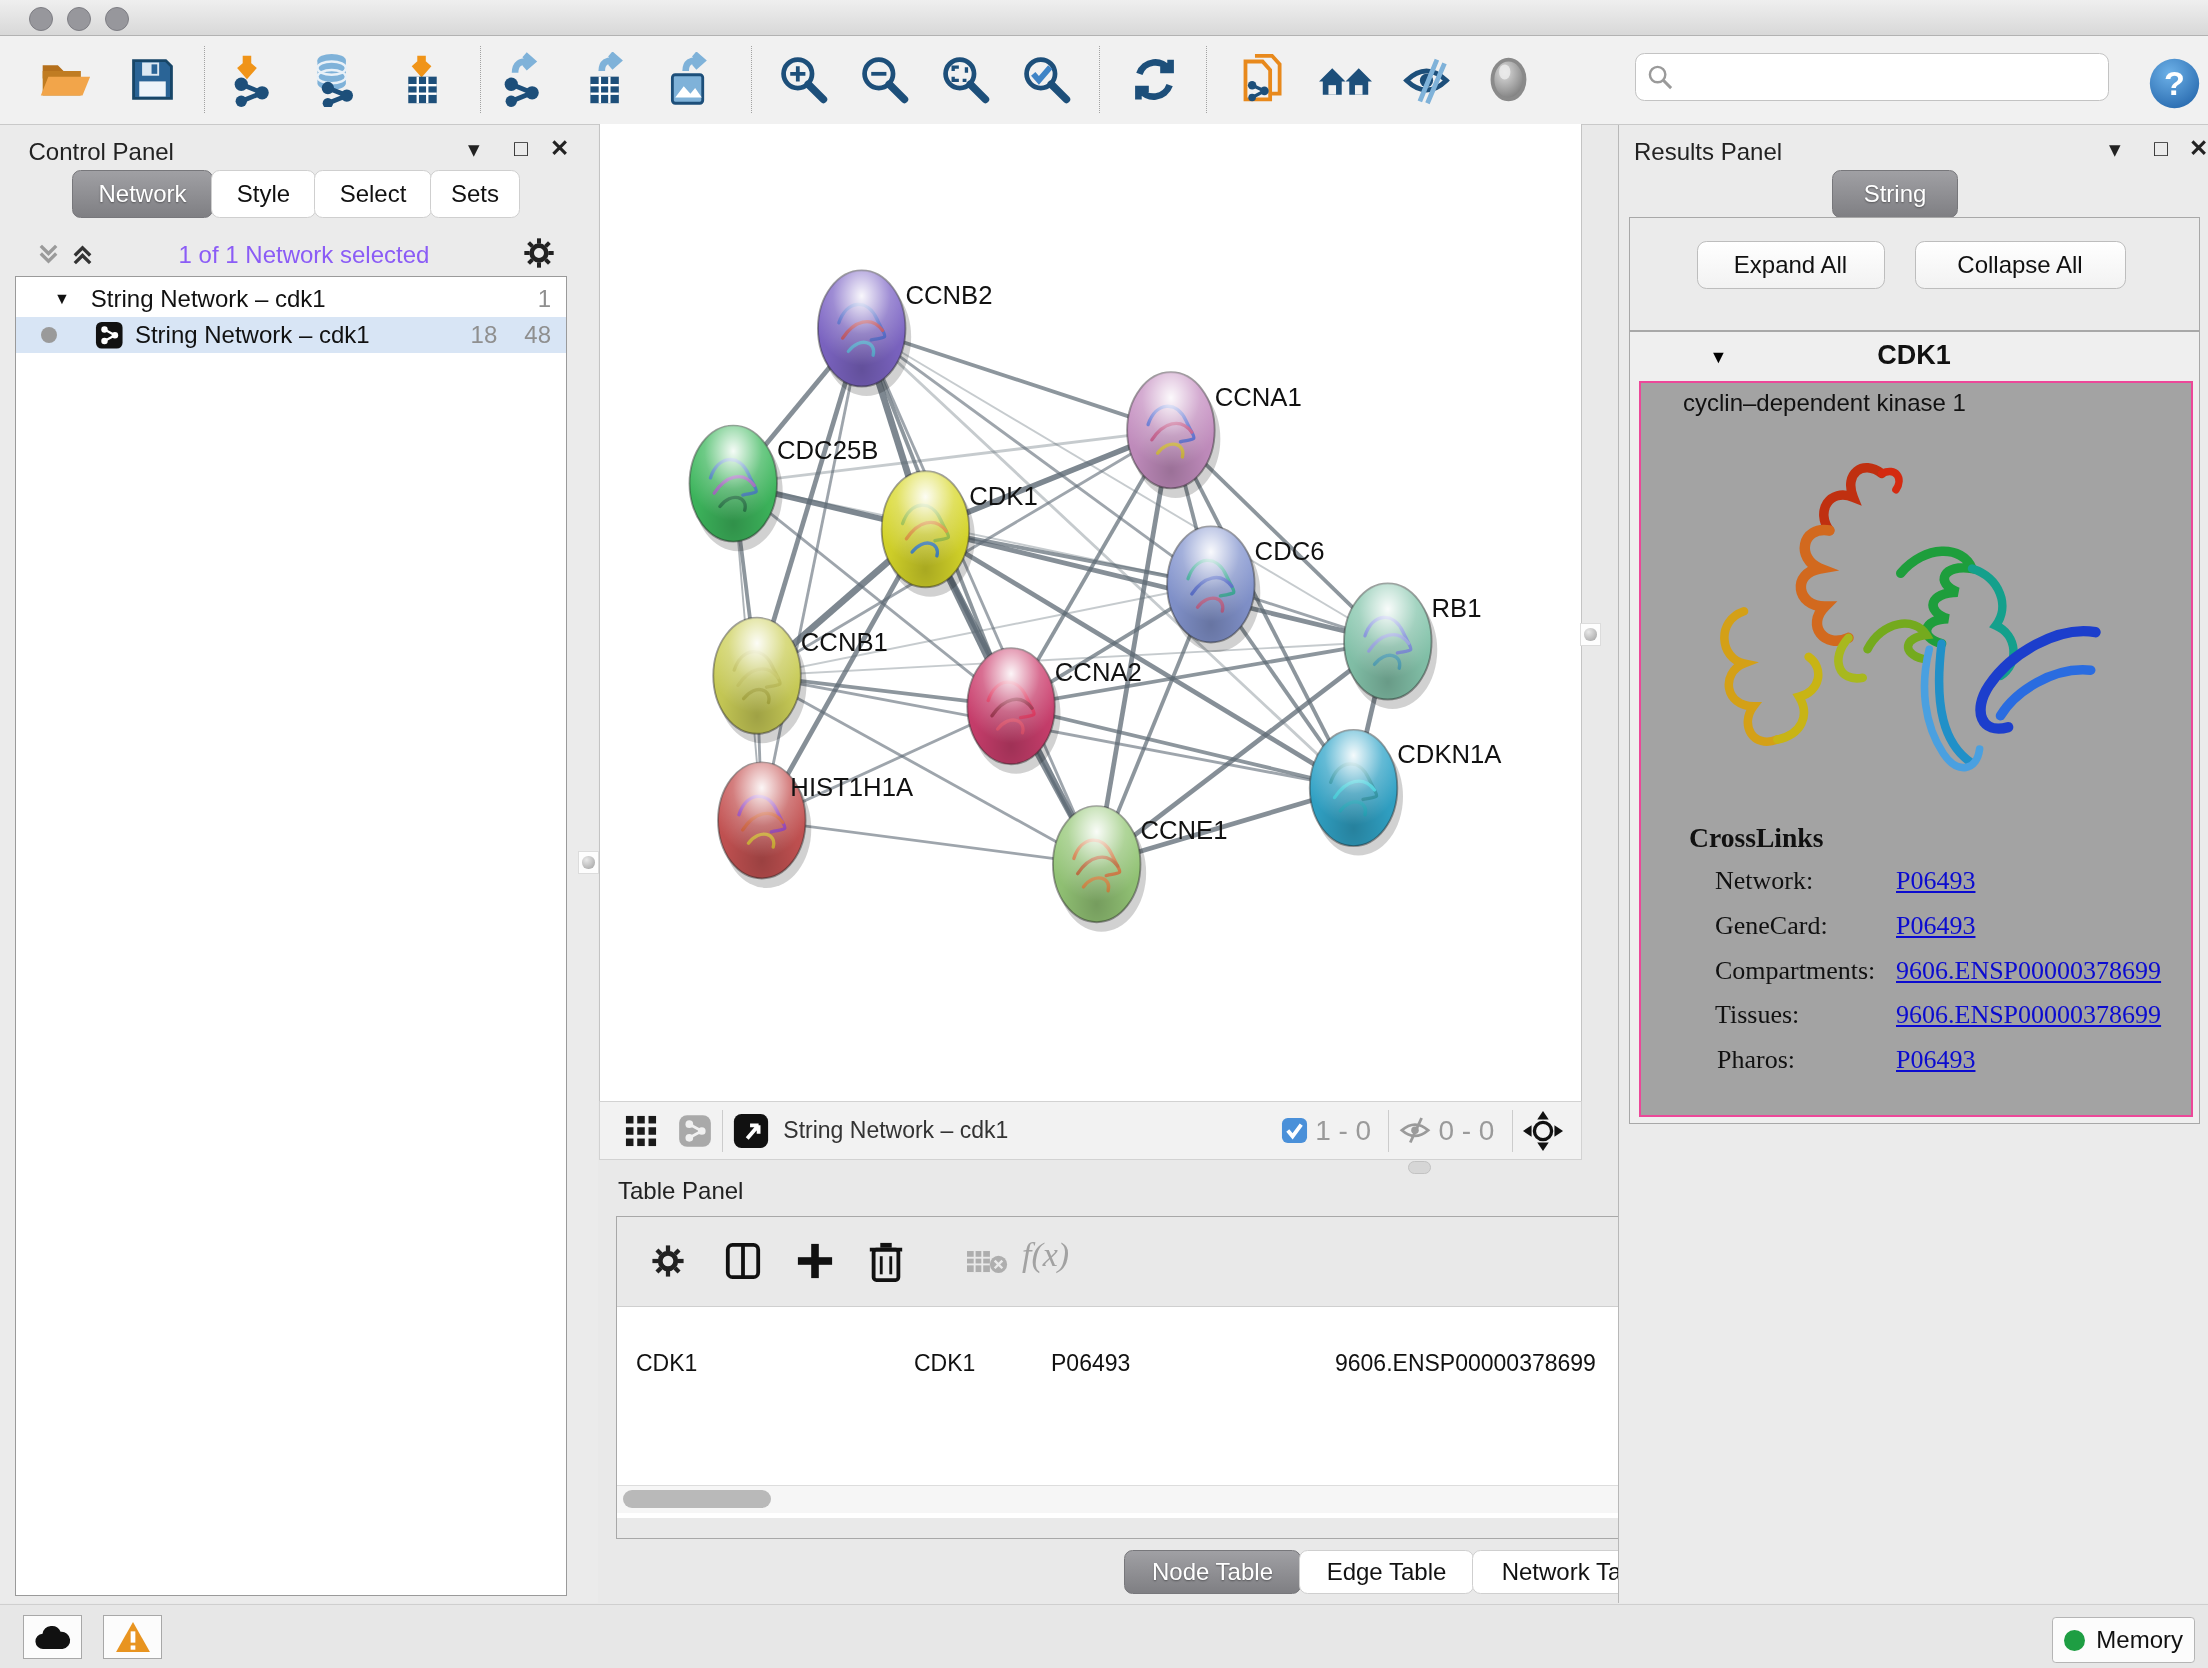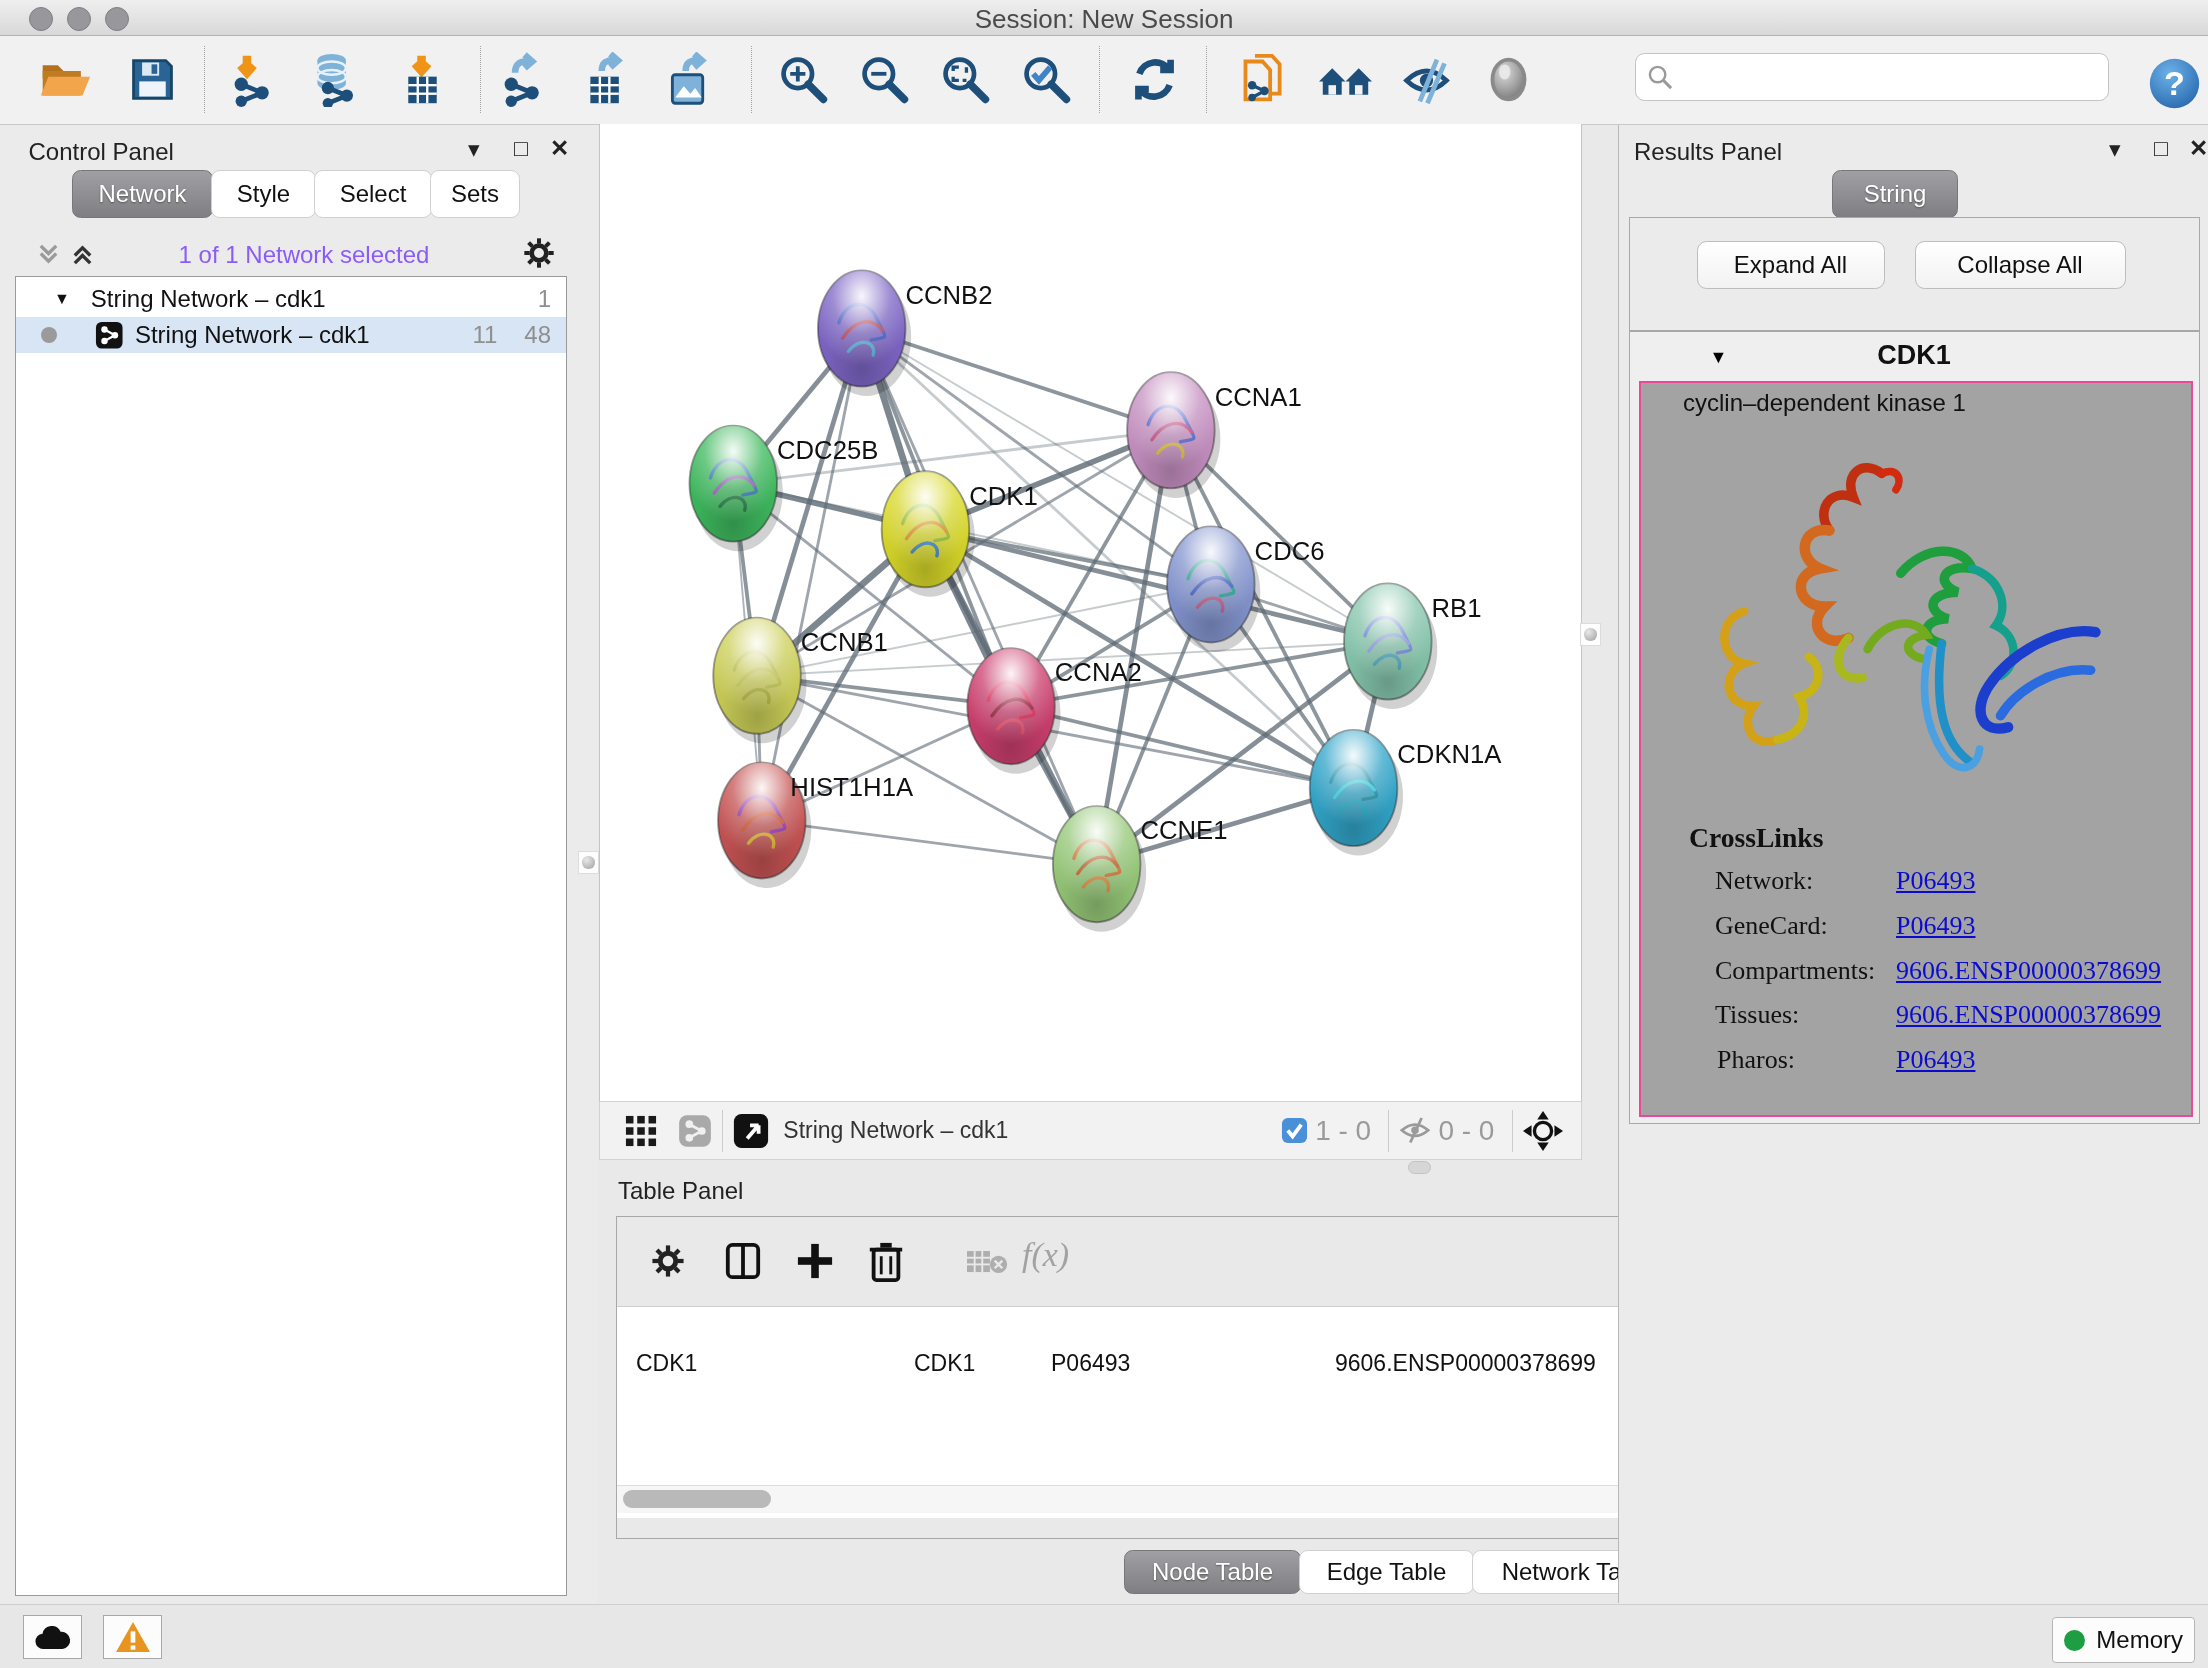--- a/index.html
+++ b/index.html
@@ -74,21 +74,20 @@
 </style>
 </head>
 <body>
 
 <div class="app">
 
   <div class="titlebar">
     <span class="tl" style="left:28.5px"></span>
     <span class="tl" style="left:67px"></span>
     <span class="tl" style="left:105px"></span>
-    <div class="wtitle">Session: New Session</div>
   </div>
 
   <div class="toolbar">
     <button class="tbtn" style="left:32px">
       <svg width="55" height="55" viewBox="0 0 58 58">
         <path d="M6 14 h16 l6 6 h18 v8 H6 z" fill="#b5701c"></path>
         <path d="M6 20 h40 v26 H6 z" fill="#c07c22"></path>
         <path d="M12 26 h44 l-8 20 H4 z" fill="#f2a54a"></path>
       </svg>
     </button>
@@ -314,21 +313,21 @@
       <div class="trow sel" style="top:40px">
         <span style="margin-left:25px;width:16px;height:16px;border-radius:50%;background:#9a9a9a"></span>
         <svg style="margin-left:38px" width="28.5" height="28.5" viewBox="0 0 30 30">
           <rect x="1" y="1" width="28" height="28" rx="6" fill="#111"></rect>
           <circle cx="10" cy="9" r="3.4" fill="#fff"></circle>
             <circle cx="10" cy="21" r="3.4" fill="#fff"></circle>
             <circle cx="21" cy="15" r="3.4" fill="#fff"></circle>
           <path d="M10 9 L21 15 L10 21" stroke="#fff" stroke-width="2.4" fill="none"></path>
         </svg>
         <span style="margin-left:11.4px">String Network – cdk1</span>
-        <span class="gray" style="margin-left:auto">11</span>
+        <span class="gray" style="margin-left:auto">18</span>
         <span class="gray" style="margin-left:27px;margin-right:15px">48</span>
       </div>
     </div>
   </div>
   <div class="handle" style="left:578px;top:851px">
       <i></i>
     </div>
 
   <div class="canvas">
     <svg id="net-svg" width="981" height="978" viewBox="0 0 1031 1028">

